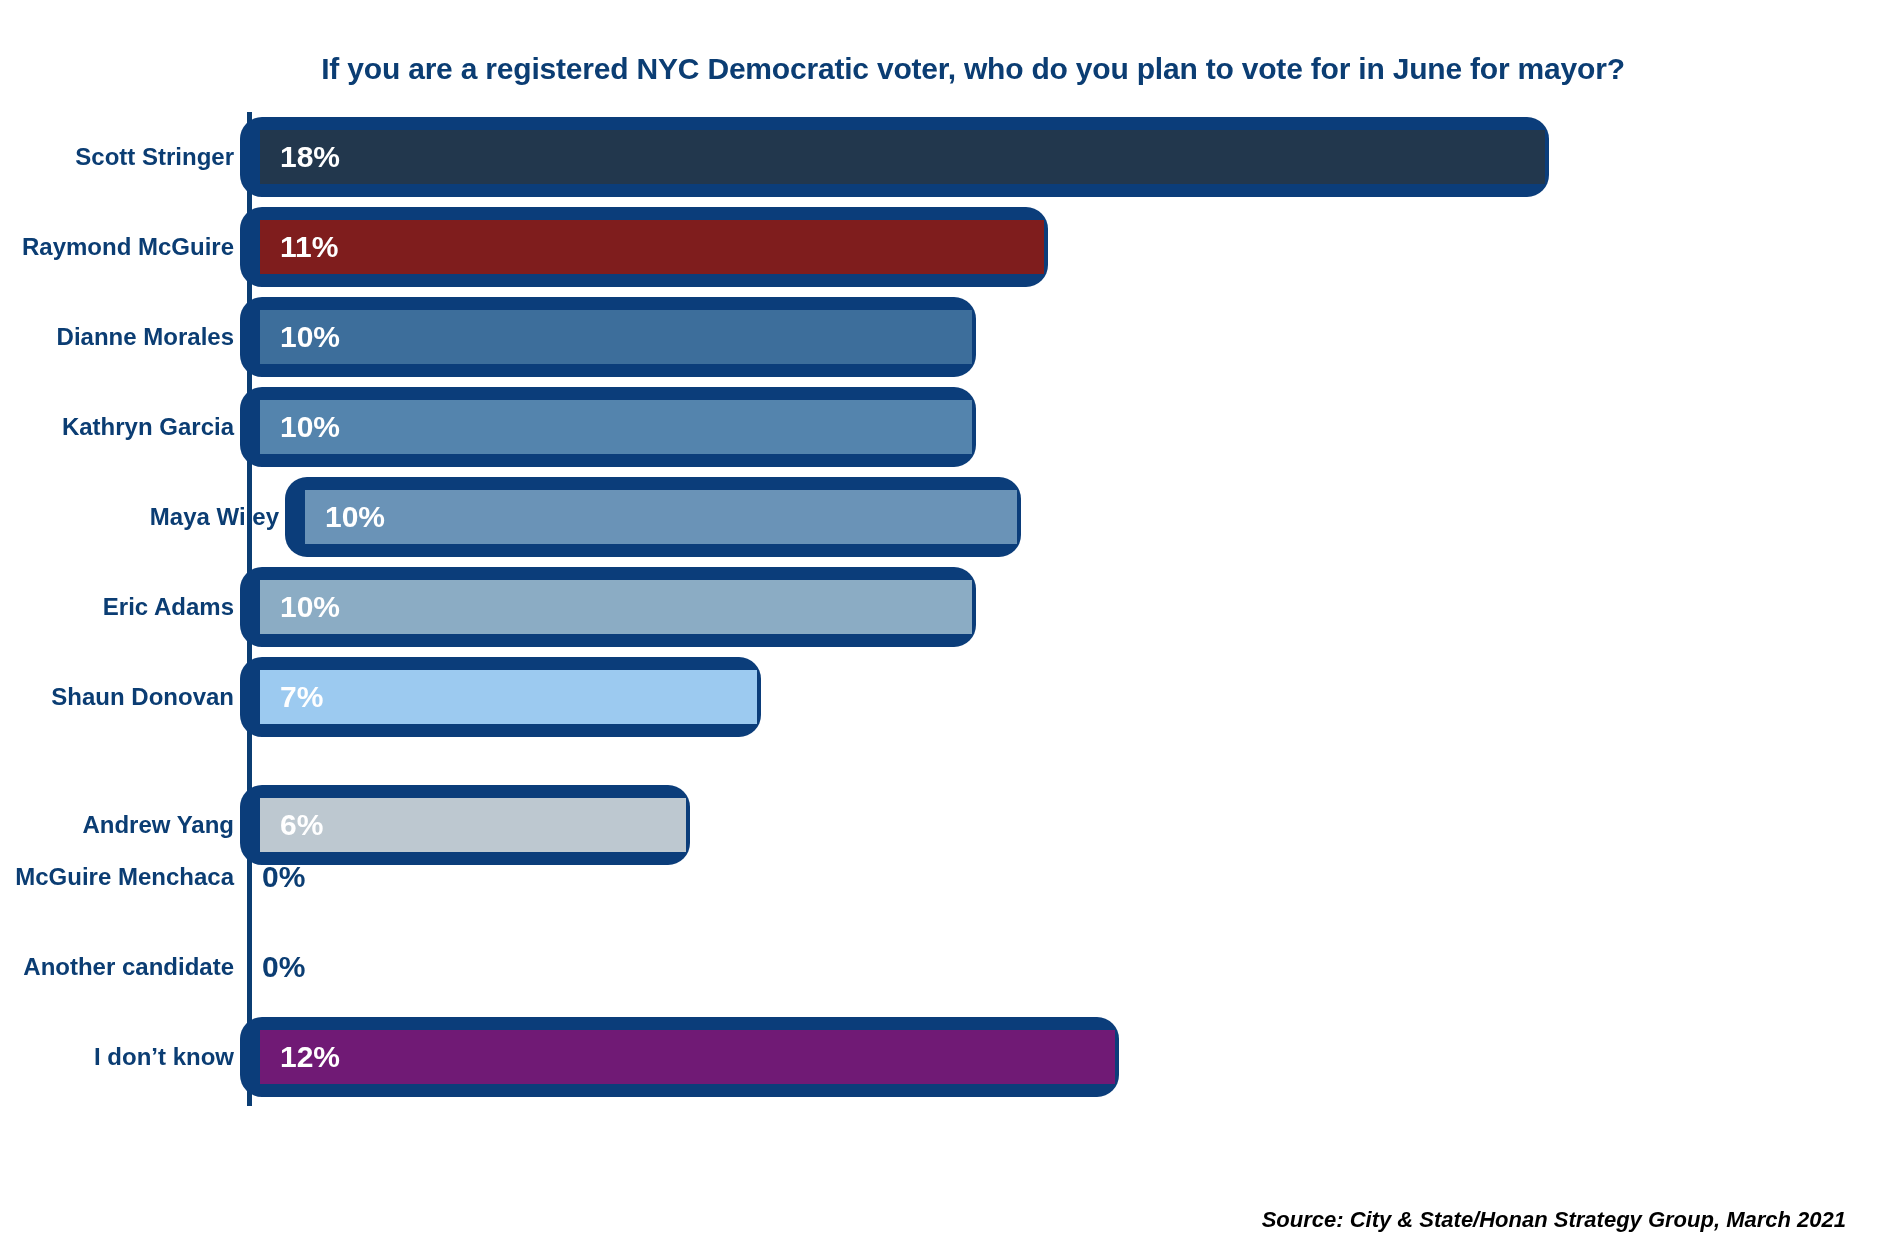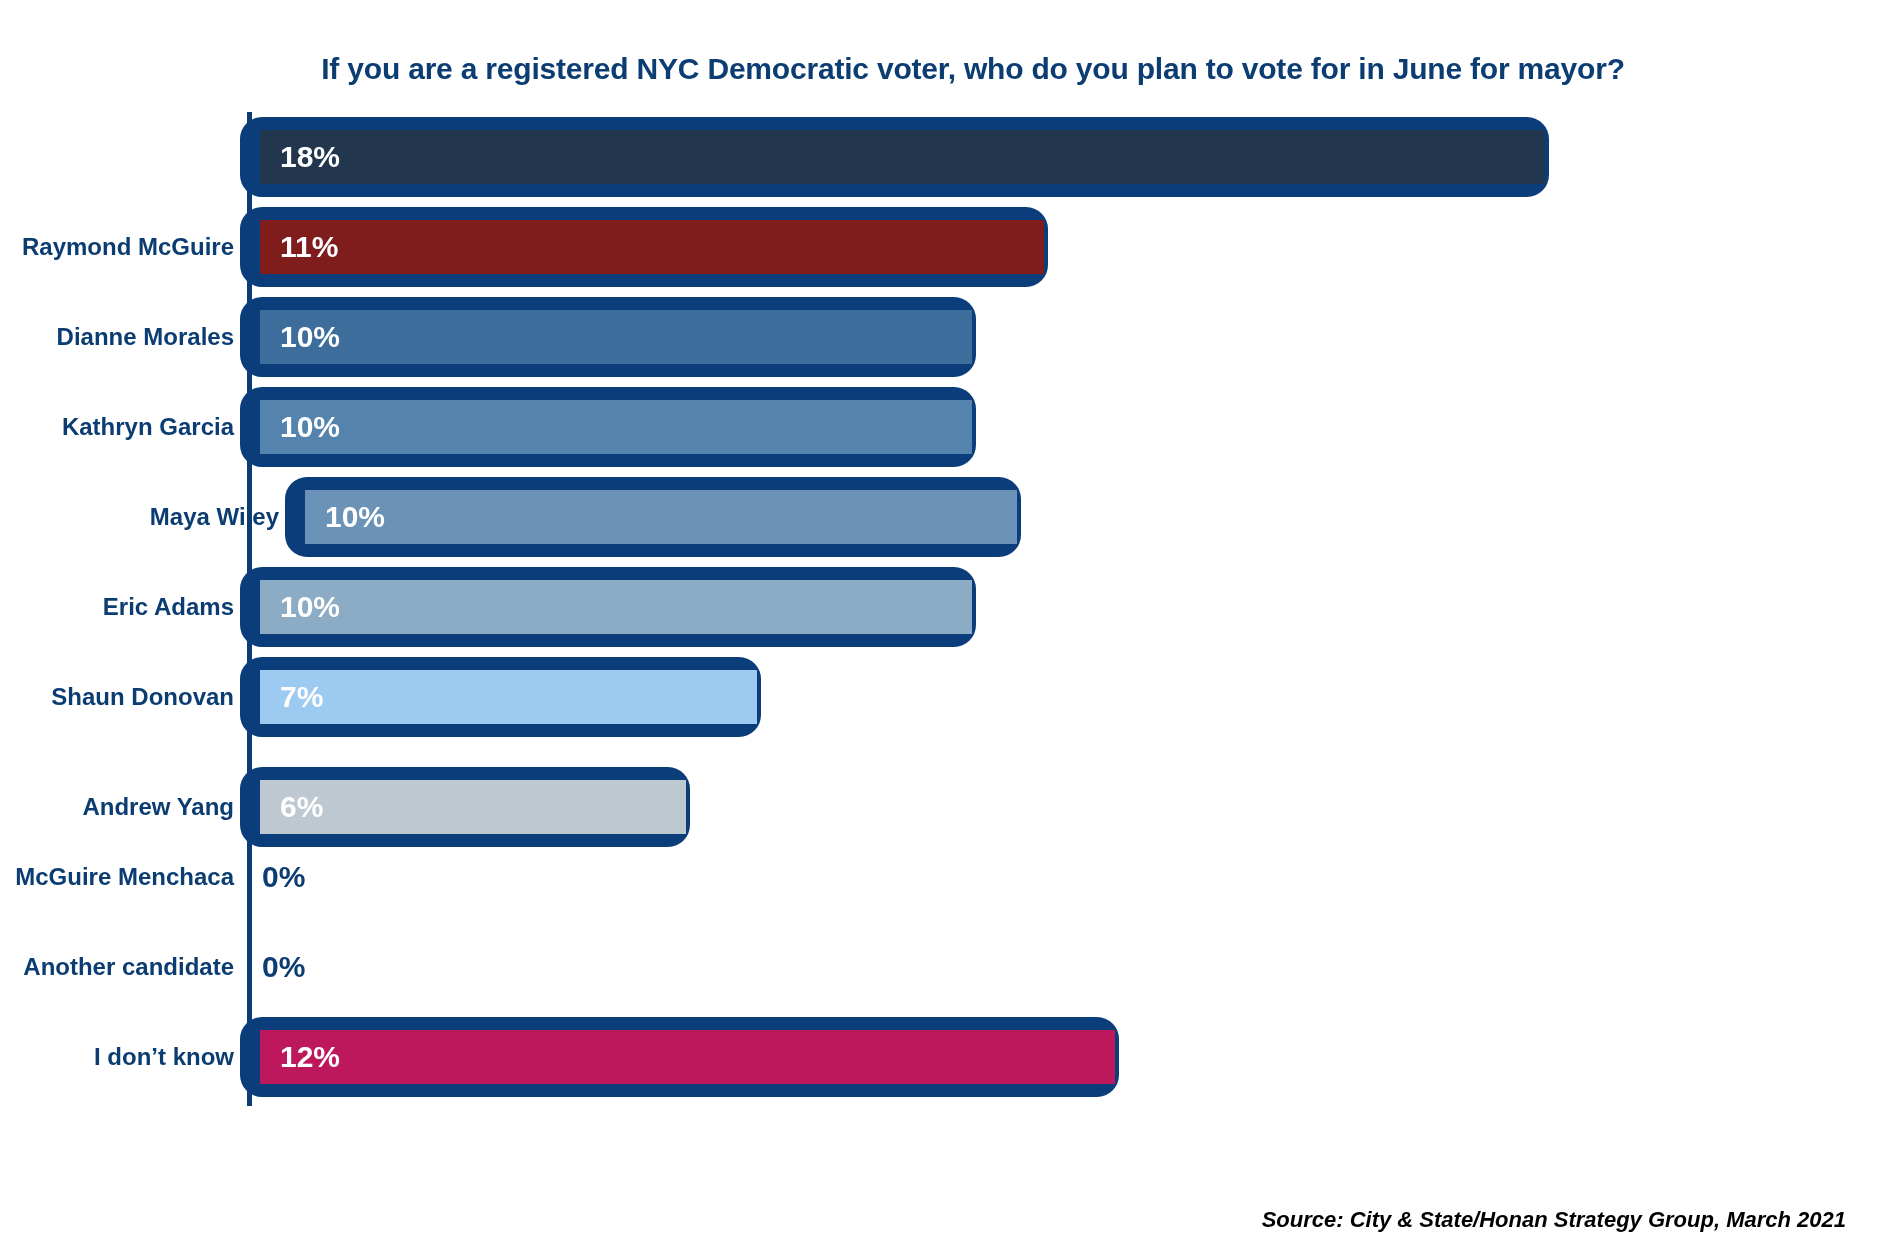--- a/index.html
+++ b/index.html
@@ -141,20 +141,21 @@
 <body>
 
 <div id="chart-root">
 
   <div class="chart-title">If you are a registered NYC Democratic voter, who do you plan to vote for in June for mayor?</div>
 
   <div class="plot-area">
     <div class="axis-line"></div>
     <div id="rows-host">
         <div class="bar-row" style="top: 0px;">
+          <div class="row-label">Scott Stringer</div>
           <div class="bar-outline" style="width: 1309px;">
             <div class="bar-fill" style="background: rgb(34, 55, 77); padding-left: 24px;">
               <div class="bar-value">18%</div>
             </div>
           </div>
         </div>
         <div class="bar-row" style="top: 90px;">
           <div class="row-label">Raymond McGuire</div>
           <div class="bar-outline" style="width: 808px;">
             <div class="bar-fill" style="background: #7f1d1d;">
@@ -195,40 +196,40 @@
           </div>
         </div>
         <div class="bar-row" style="top: 540px;">
           <div class="row-label">Shaun Donovan</div>
           <div class="bar-outline" style="width: 521px;">
             <div class="bar-fill" style="background: rgb(156, 202, 240);">
               <div class="bar-value">7%</div>
             </div>
           </div>
         </div>
-        <div class="bar-row" style="top: 650px;">
+        <div class="bar-row" style="top: 668px;">
           <div class="row-label">Andrew Yang</div>
           <div class="bar-outline" style="width: 450px;">
             <div class="bar-fill" style="background: rgb(189, 200, 208);">
               <div class="bar-value">6%</div>
             </div>
           </div>
         </div>
         <div class="bar-row" style="top: 720px;">
           <div class="row-label">McGuire Menchaca</div>
           <div class="bar-zero-value">0%</div>
         </div>
         <div class="bar-row" style="top: 810px;">
           <div class="row-label">Another candidate</div>
           <div class="bar-zero-value">0%</div>
         </div>
         <div class="bar-row" style="top: 900px;">
           <div class="row-label">I don’t know</div>
           <div class="bar-outline" style="width: 879px;">
-            <div class="bar-fill" style="background: #be185d;">
+            <div class="bar-fill" style="background: #701a75;">
               <div class="bar-value">12%</div>
             </div>
           </div>
         </div>
       </div>
   </div>
 
   <div class="source-note">Source: City &amp; State/Honan Strategy Group, March 2021</div>
 
 </div>

